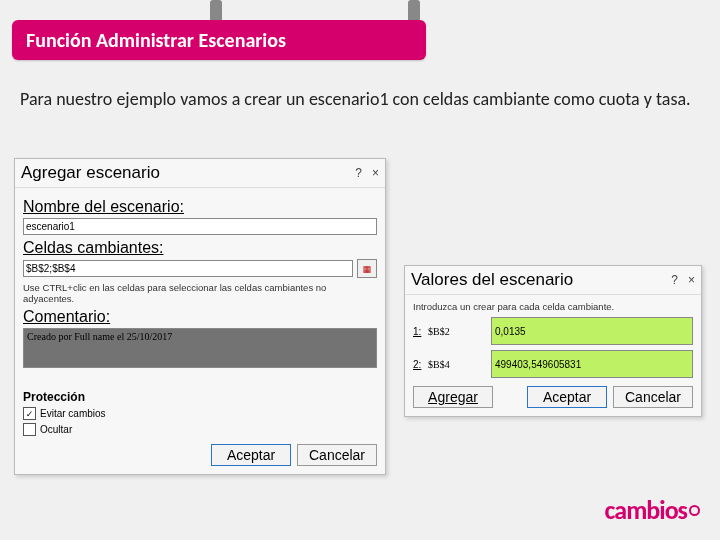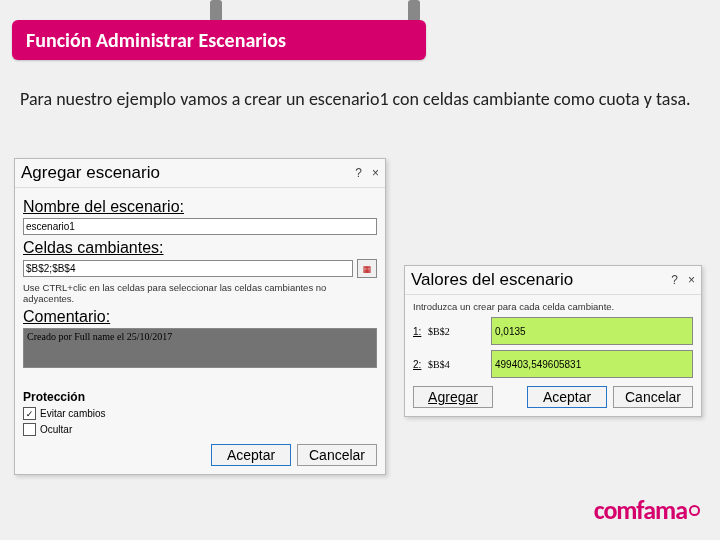--- a/index.html
+++ b/index.html
@@ -304,14 +304,14 @@
       <div class="btn" style="text-decoration:underline">Agregar</div>
       <div style="display:flex;gap:6px">
         <div class="btn primary">Aceptar</div>
         <div class="btn">Cancelar</div>
       </div>
     </div>
   </div>
 </div>
 
 <div class="logo">
-  <span>comfama</span><span class="dot"></span>
+  <span>cambios</span><span class="dot"></span>
 </div>
 
 </body></html>

